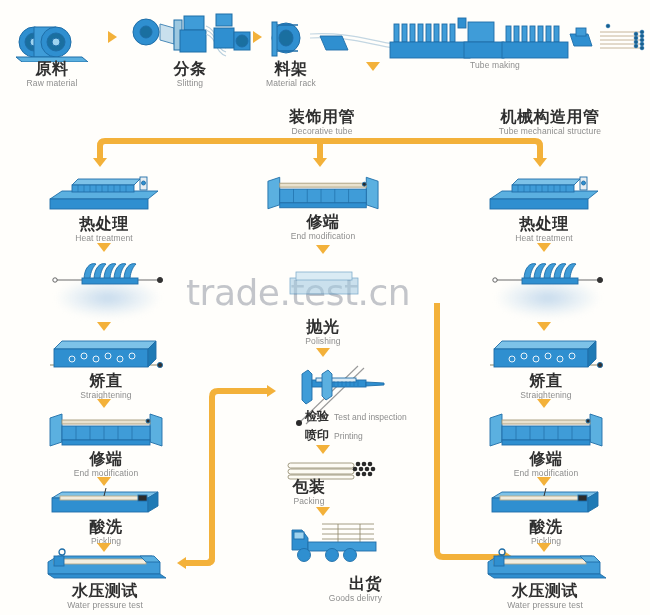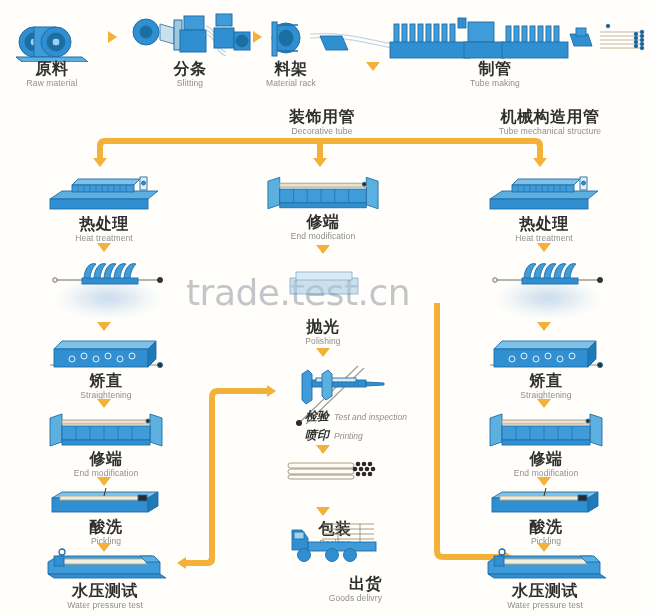--- a/index.html
+++ b/index.html
@@ -20,21 +20,21 @@
     font-size:16px;font-weight:bold;color:#2f2f2f;
     letter-spacing:.5px;white-space:nowrap;display:block;
   }
   .lbl .en{
     font-size:8.5px;color:#8e8e8e;white-space:nowrap;display:block;
     margin-top:1px;letter-spacing:.1px;
   }
 
   
   .lbl2{position:absolute;}
-  .lbl2 .row{display:flex;align-items:baseline;gap:5px;white-space:nowrap;font-style:italic;}
+  .lbl2 .row{display:flex;align-items:baseline;gap:5px;white-space:nowrap;}
   .lbl2 .cn{font-size:12px;font-weight:bold;color:#2f2f2f;}
   .lbl2 .en{font-size:8.5px;color:#8e8e8e;}
 
   
   .oarrow-down{
     position:absolute;width:0;height:0;
     border-left:7px solid transparent;border-right:7px solid transparent;
     border-top:9px solid #f3b13a;
   }
   .oarrow-right{
@@ -177,21 +177,20 @@
   </div>
   <div class="lbl" style="left:232px;top:60px;width:118px;">
     <span class="cn">料架</span>
     <span class="en">Material rack</span>
   </div>
   <div class="lbl" style="left:135px;top:60px;width:110px;">
     <span class="cn">分条</span>
     <span class="en">Slitting</span>
   </div>
   <div class="lbl" style="left:420px;top:60px;width:150px;">
-    <span class="cn">制管</span>
     <span class="en">Tube making</span>
   </div>
 
   <div class="oarrow-down" style="left:366px;top:62px;"></div>
 
   <div class="lbl" style="left:262px;top:108px;width:120px;">
     <span class="cn">装饰用管</span>
     <span class="en">Decorative tube</span>
   </div>
   <div class="lbl" style="left:470px;top:108px;width:160px;">
@@ -431,21 +430,21 @@
         <circle cx="71" cy="11" r="2.3"></circle>
           <circle cx="77" cy="11" r="2.3"></circle>
           <circle cx="83" cy="11" r="2.3"></circle>
         <circle cx="89" cy="11" r="2.3"></circle>
         <circle cx="74" cy="16" r="2.3"></circle>
           <circle cx="80" cy="16" r="2.3"></circle>
           <circle cx="86" cy="16" r="2.3"></circle>
       </g>
     </svg>
   </div>
-  <div class="lbl" style="left:276px;top:478px;width:118px;margin-top:42px;">
+  <div class="lbl" style="left:250px;top:478px;width:118px;">
     <span class="cn">包装</span>
     <span class="en">Packing</span>
   </div>
   <div class="oarrow-down" style="left:316px;top:507px;"></div>
 
   <div class="mach" style="left:288px;top:518px;">
     <svg width="94" height="46" viewBox="0 0 94 46">
       <g stroke="#1f6ea8" stroke-width=".9">
         <g stroke="#8d8568" fill="none" stroke-width=".8">
           <path d="M34 6 H86 M34 11 H86 M34 16 H86 M34 21 H86"></path>

